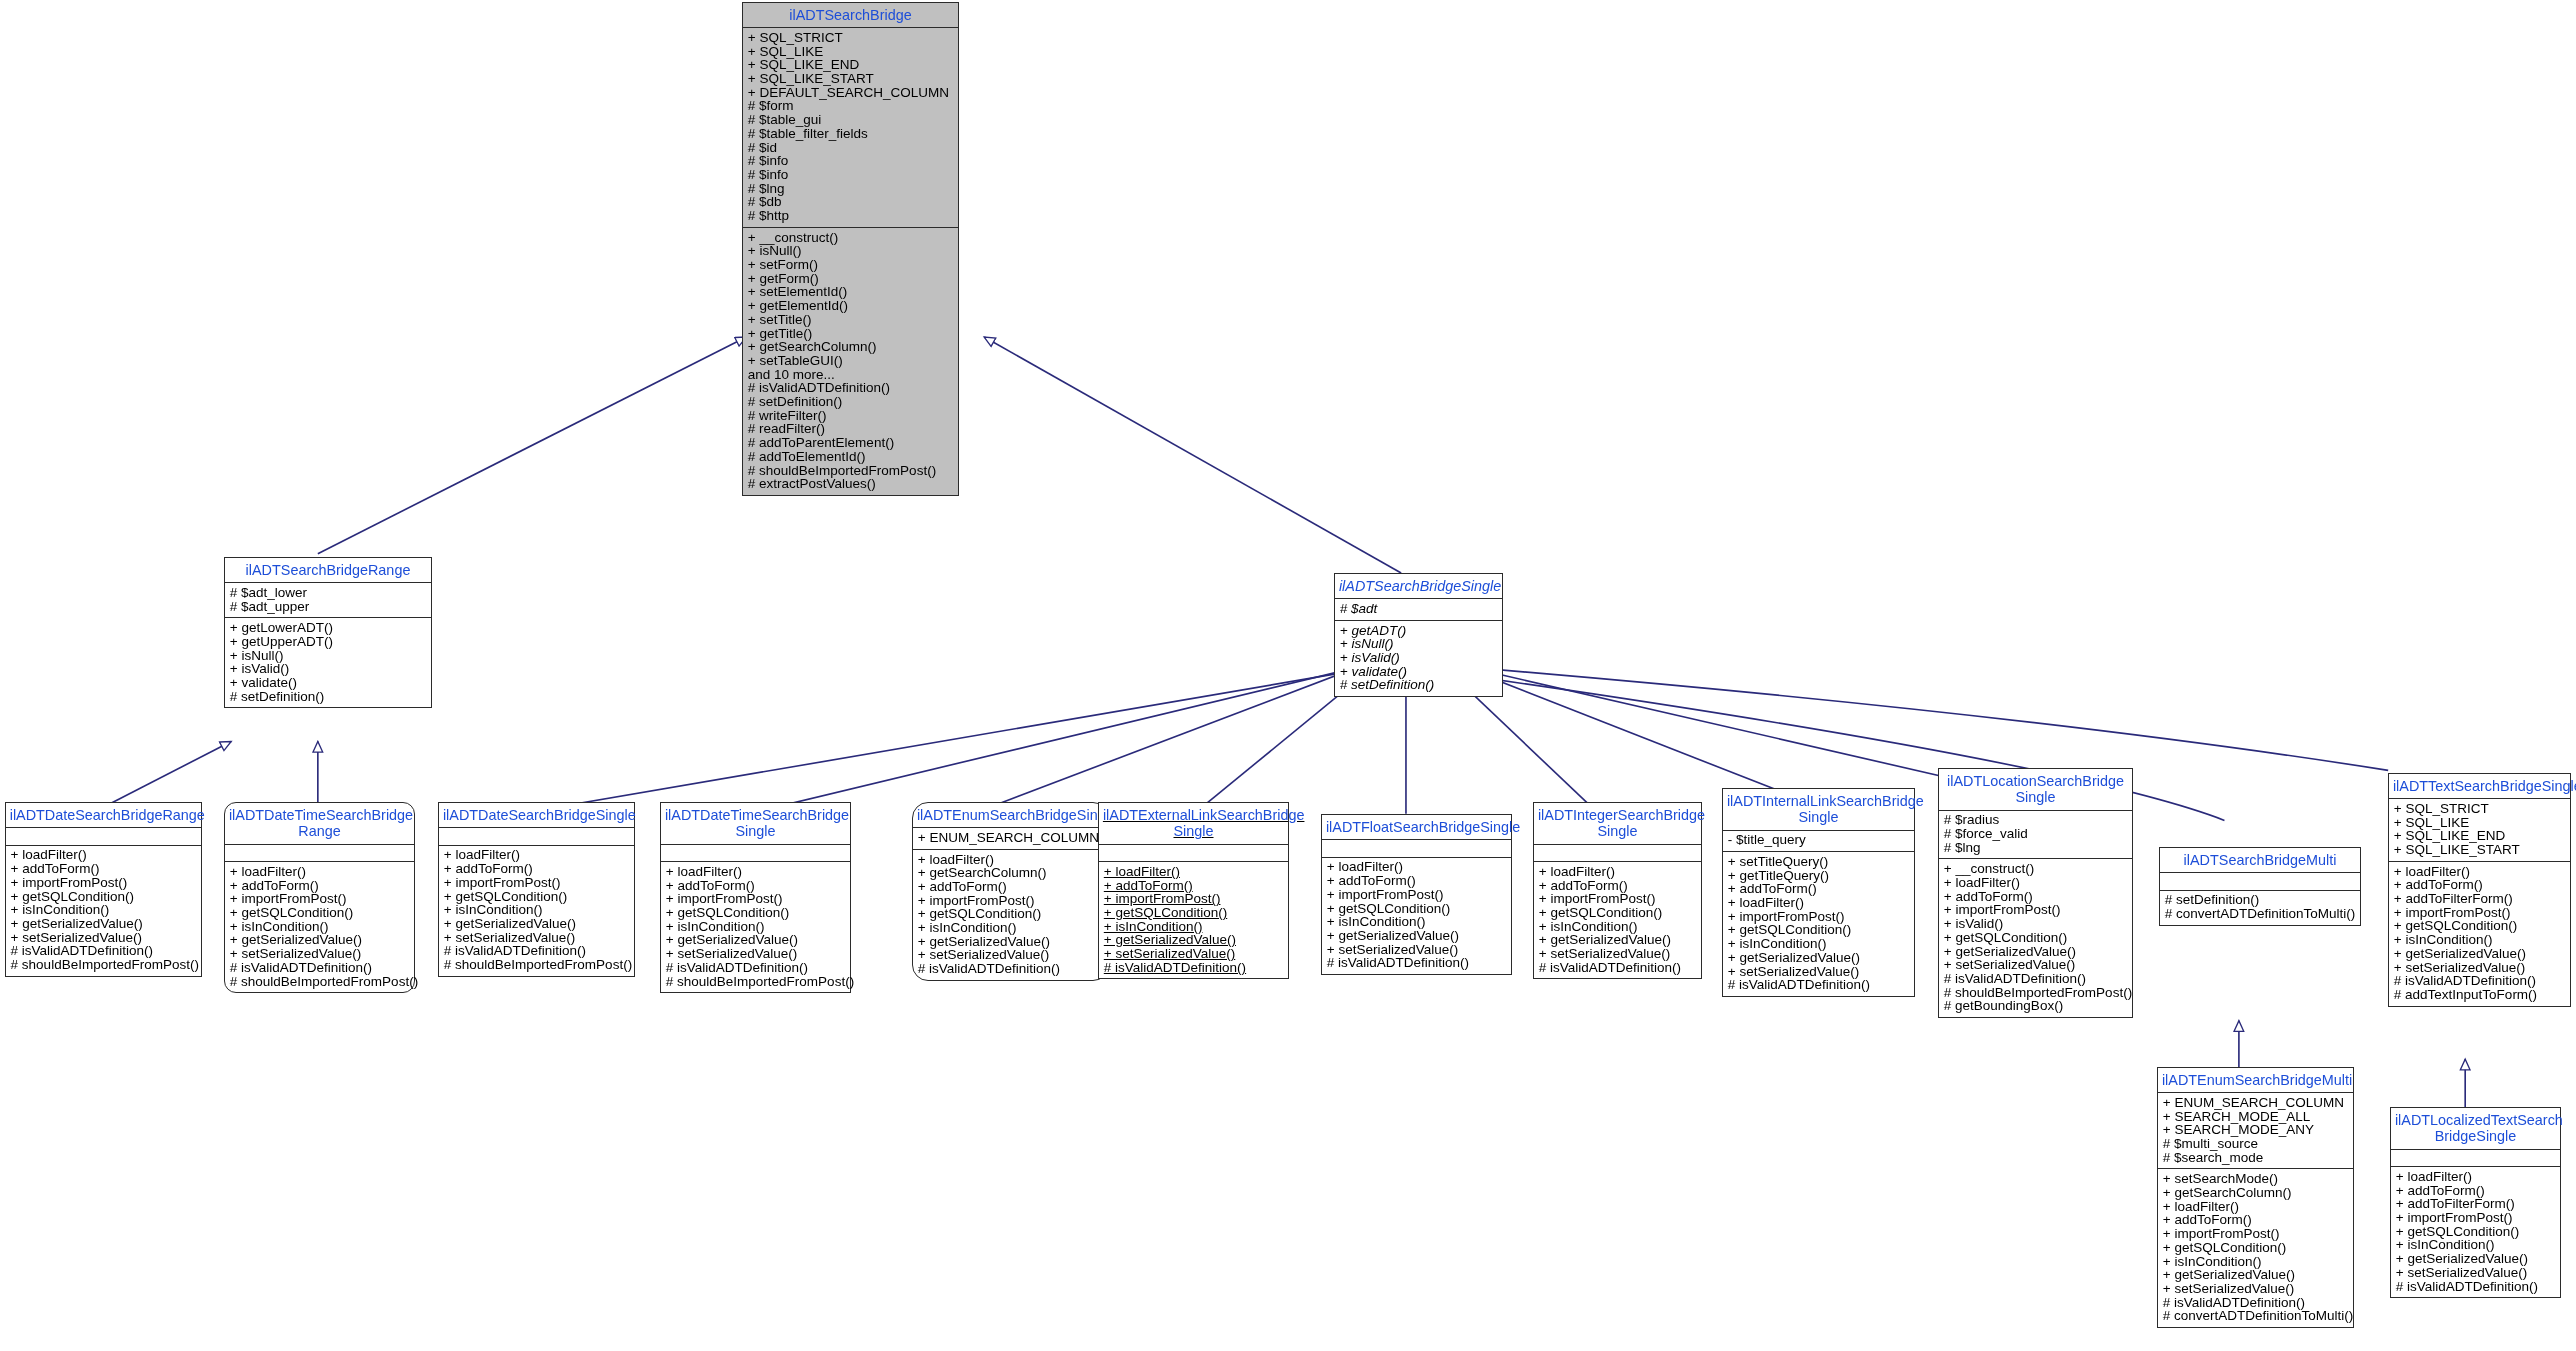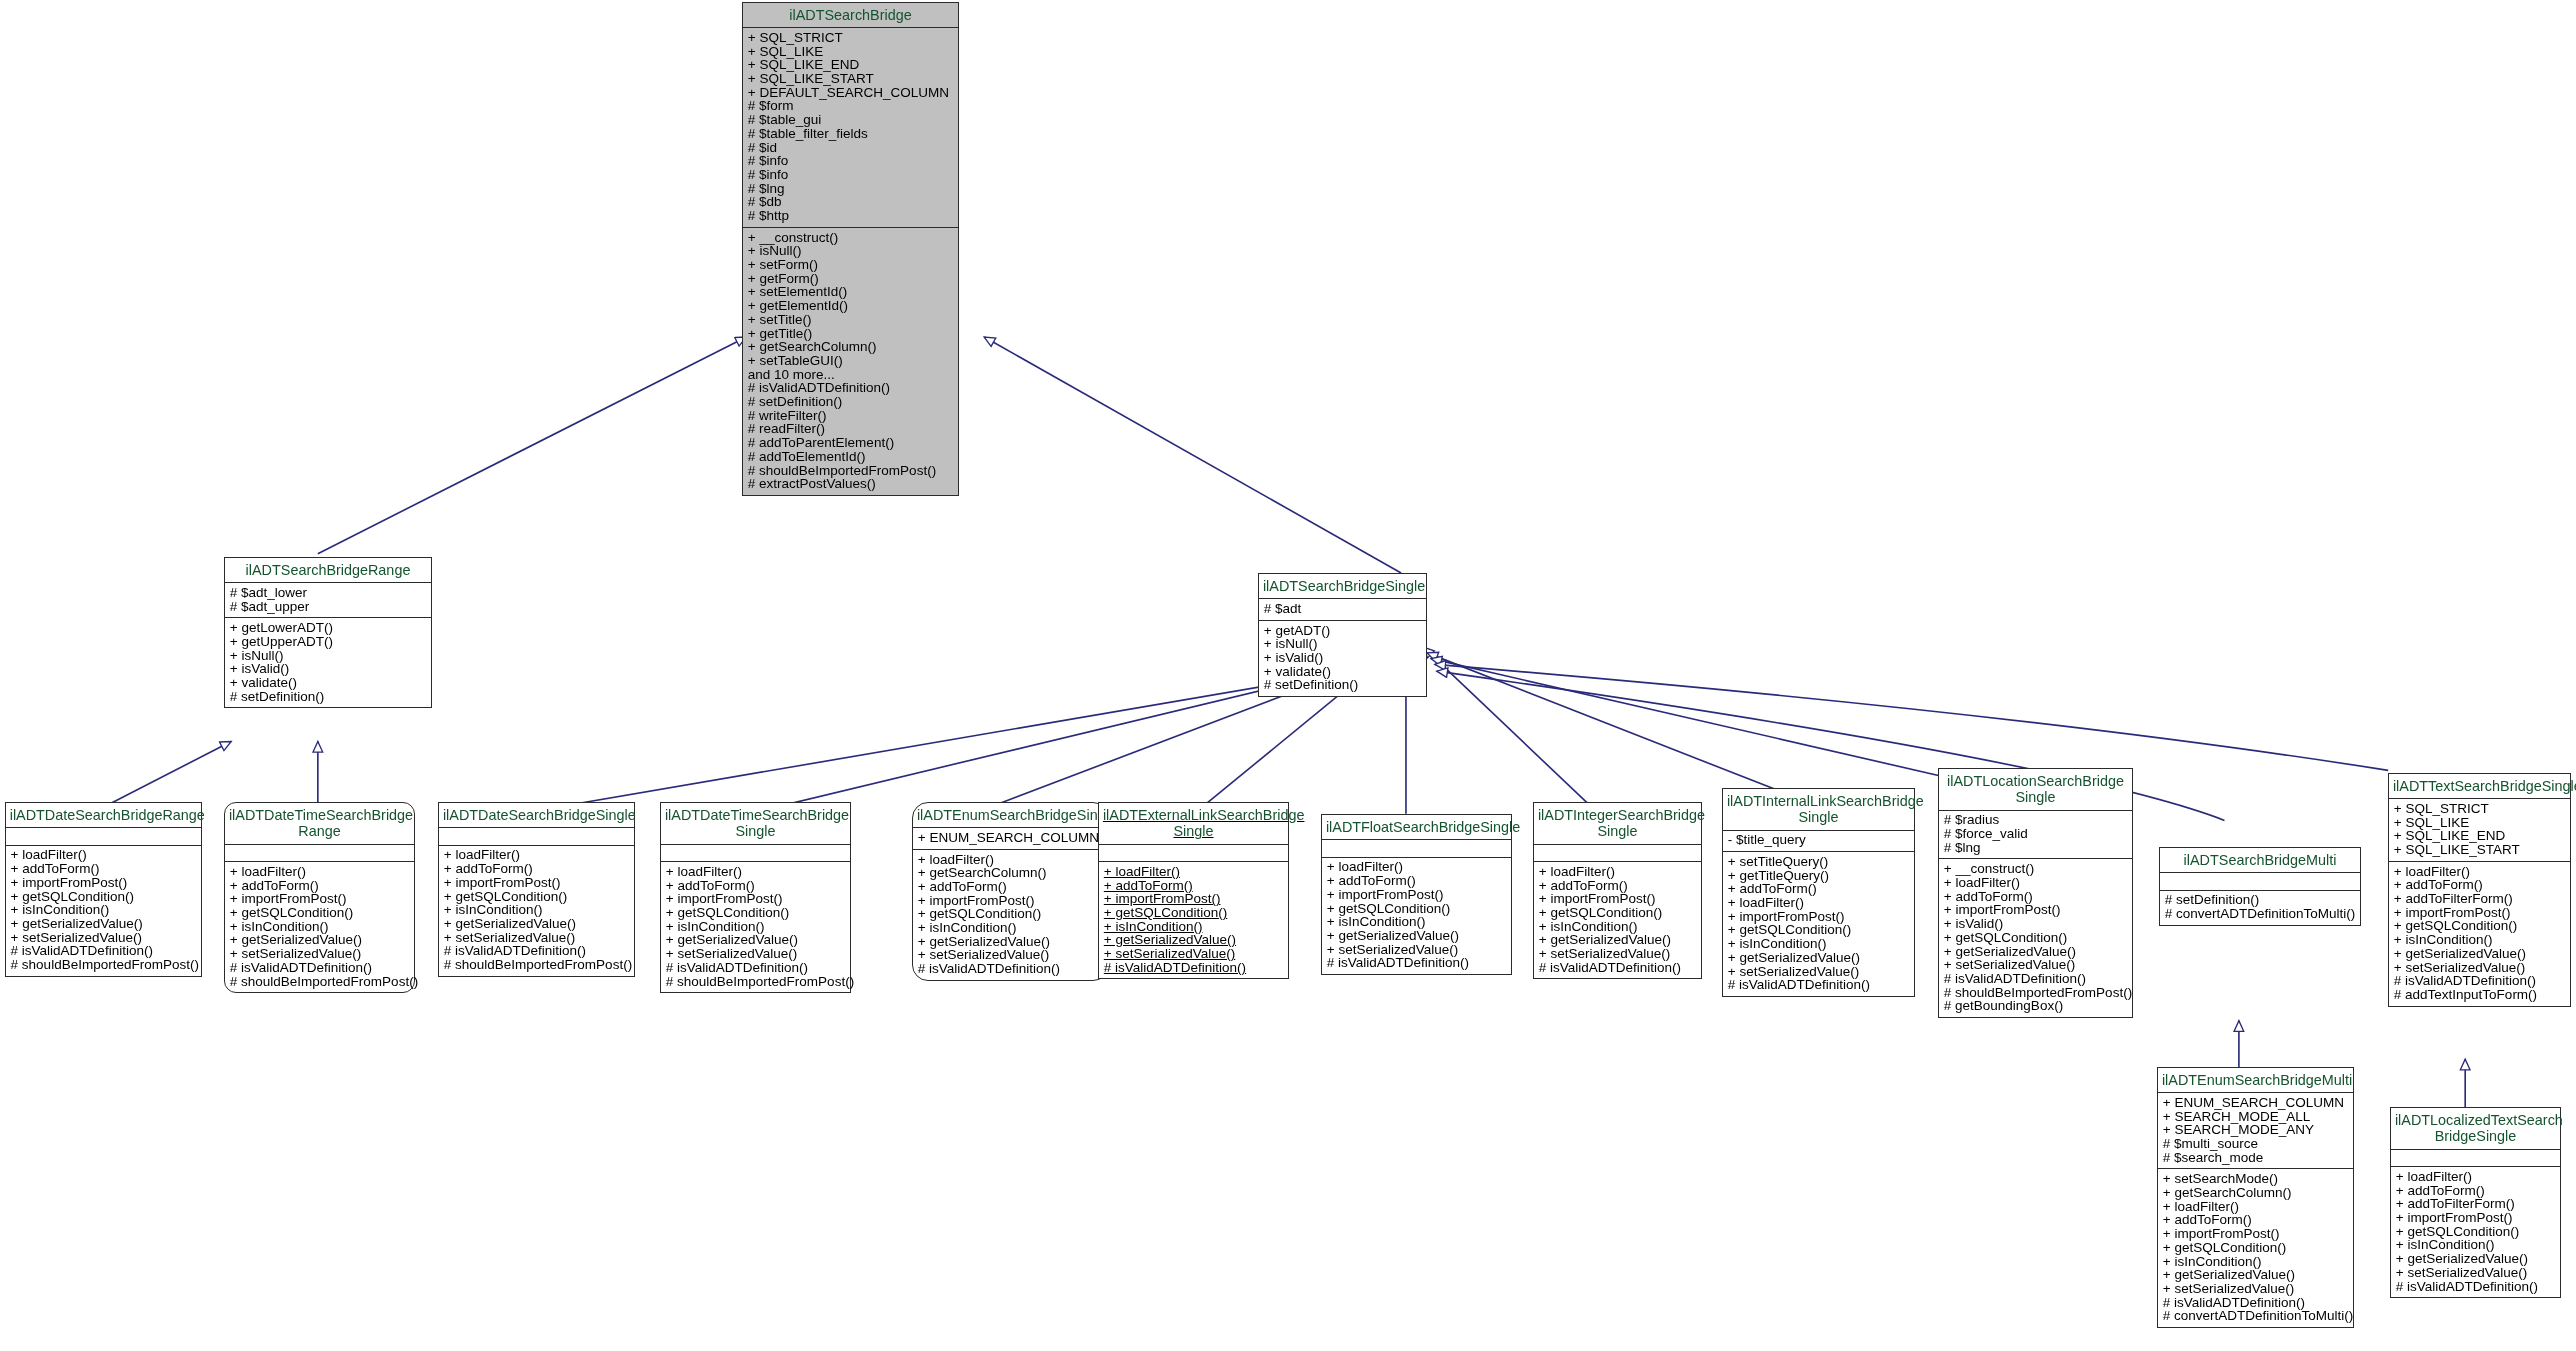--- a/index.html
+++ b/index.html
@@ -30,21 +30,21 @@
     background: #ffffff;
     z-index: 5;
   }
   .node.root {
     background: #c0c0c0;
   }
   .node .title {
     text-align: center;
     font-size: 14.4px;
     line-height: 16.4px;
-    color: #14532d;
+    color: #1d4ed8;
     padding: 3.9px 3.9px 3.9px 3.9px;
     border-bottom: 1.4px solid #2b2b2b;
   }
   .node .compartment {
     border-bottom: 1.4px solid #2b2b2b;
     padding: 2.9px 4.8px 3.9px 4.8px;
     min-height: 12.5px;
   }
   .node .compartment:last-child {
     border-bottom: none;
@@ -148,21 +148,21 @@
     <div class="compartment">
         <div class="row">+ getLowerADT()</div>
         <div class="row">+ getUpperADT()</div>
         <div class="row">+ isNull()</div>
         <div class="row">+ isValid()</div>
         <div class="row">+ validate()</div>
         <div class="row"># setDefinition()</div>
       </div>
   </div>
 
-  <div class="node" style="left:1258px; top:573px; width:169px;">
+  <div class="node" style="left:1334px; top:573px; width:169px;font-style:italic;">
     <div class="title">ilADTSearchBridgeSingle</div>
     <div class="compartment">
         <div class="row"># $adt</div>
       </div>
     <div class="compartment">
         <div class="row">+ getADT()</div>
         <div class="row">+ isNull()</div>
         <div class="row">+ isValid()</div>
         <div class="row">+ validate()</div>
         <div class="row"># setDefinition()</div>

